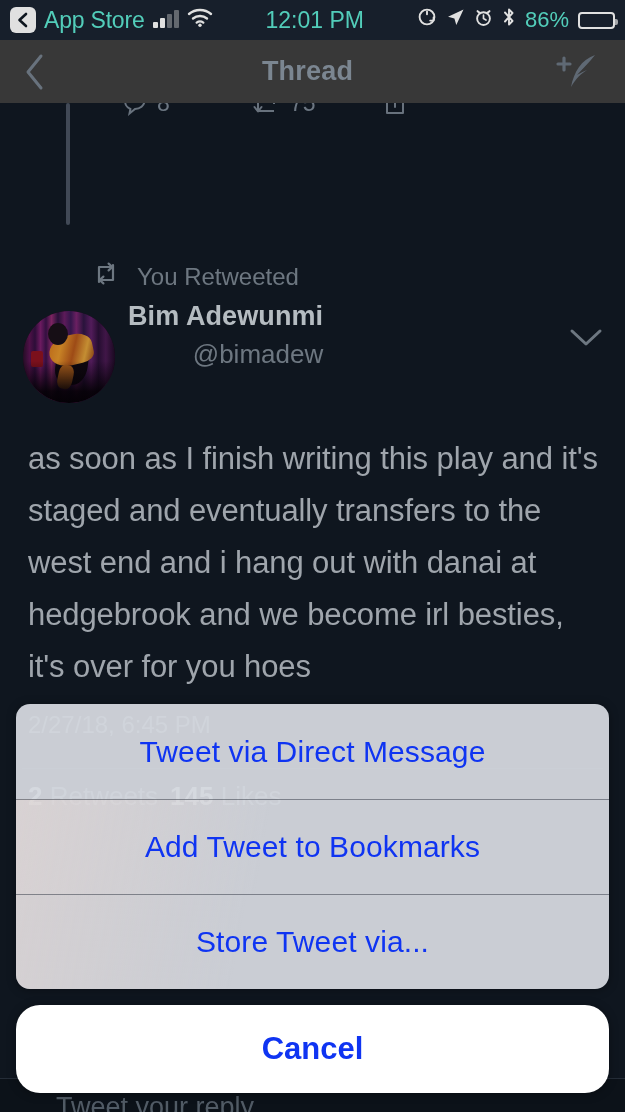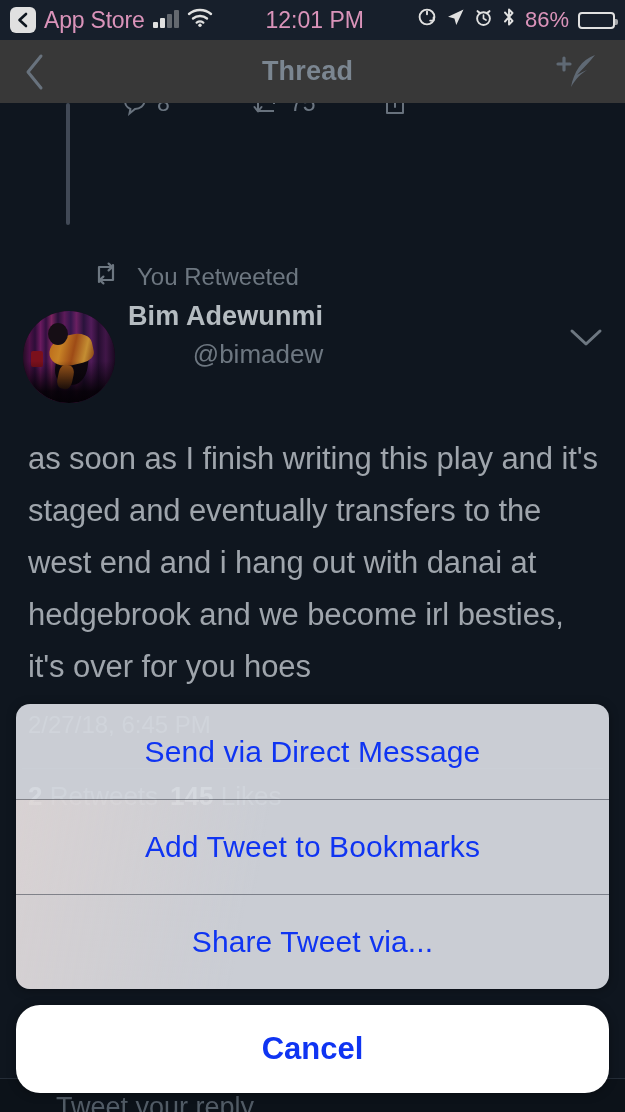--- a/index.html
+++ b/index.html
@@ -22,21 +22,21 @@
 
   
   .status-bar {
     position: absolute;
     top: 0; left: 0;
     width: 625px;
     height: 40px;
     background: #1b2431;
     display: flex;
     align-items: center;
-    color: #f9a8d4;
+    color: #5eead4;
     font-size: 22px;
     box-sizing: border-box;
     padding: 0 10px;
   }
   .sb-left { display: flex; align-items: center; gap: 8px; flex: 0 0 auto; }
   .sb-center { flex: 1; display: flex; justify-content: center; align-items: flex-start; }
   .sb-right { display: flex; align-items: center; gap: 9px; flex: 0 0 auto; }
   .back-chip {
     width: 26px; height: 26px;
     background: #ffffff;
@@ -478,20 +478,20 @@
     </div>
 
     <div class="reply-bar">
       <span class="reply-placeholder">Tweet your reply</span>
     </div>
   </div>
 
   <div class="dimmer"></div>
 
   <div class="sheet">
-    <div class="sheet-item">Send via Direct Message</div>
+    <div class="sheet-item">Tweet via Direct Message</div>
     <div class="sheet-item row2">Add Tweet to Bookmarks</div>
-    <div class="sheet-item row3">Share Tweet via...</div>
+    <div class="sheet-item row3">Store Tweet via...</div>
   </div>
 
   <div class="cancel-btn">Cancel</div>
 
 </div>
 
 </body></html>

